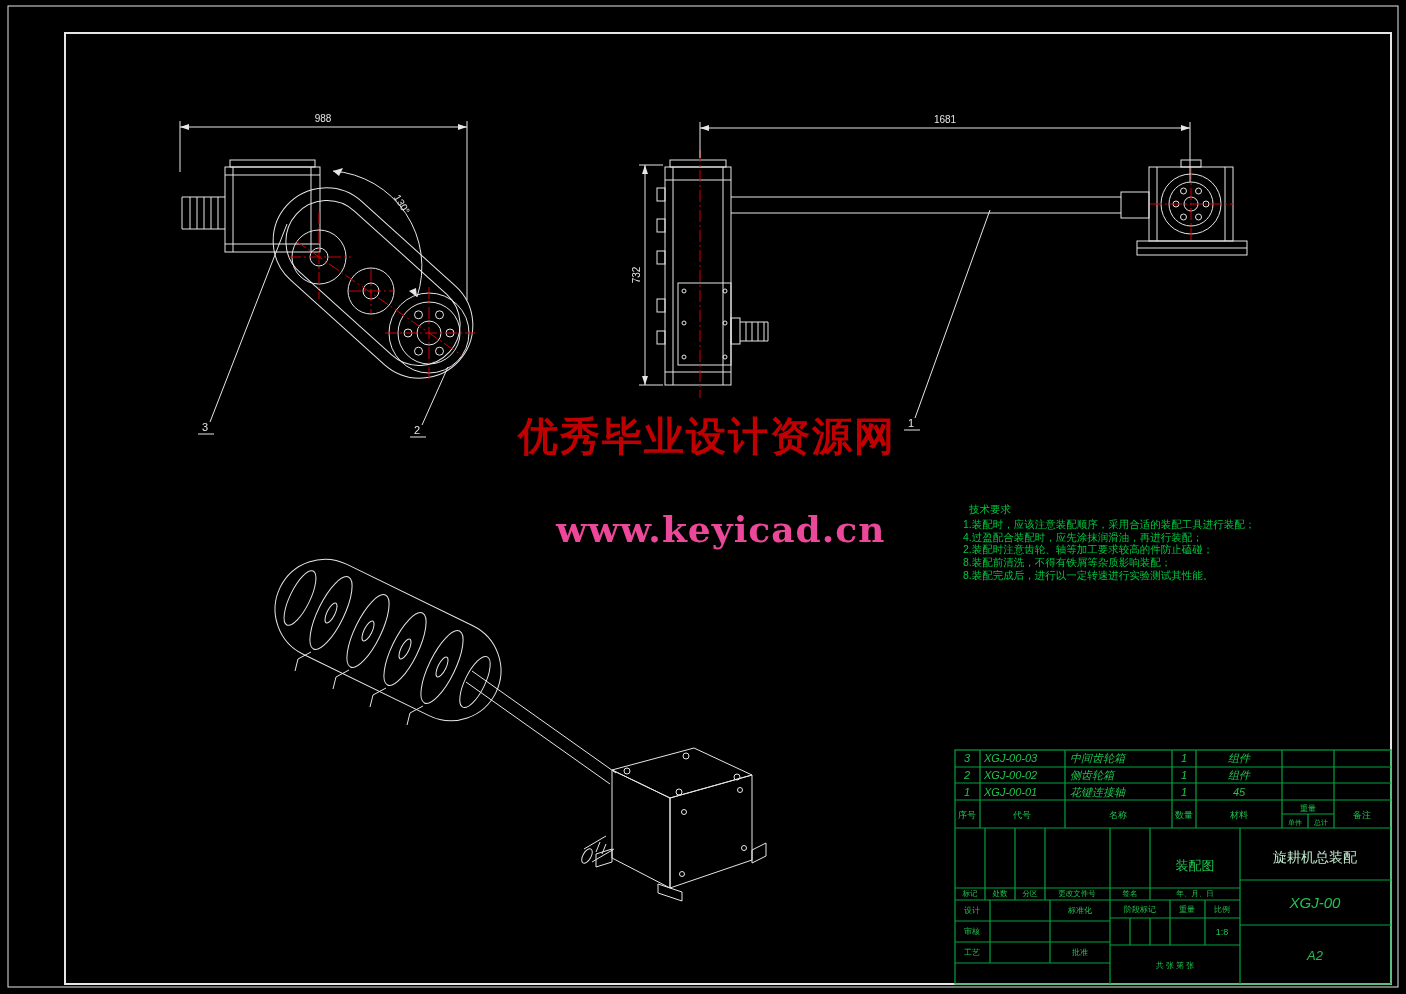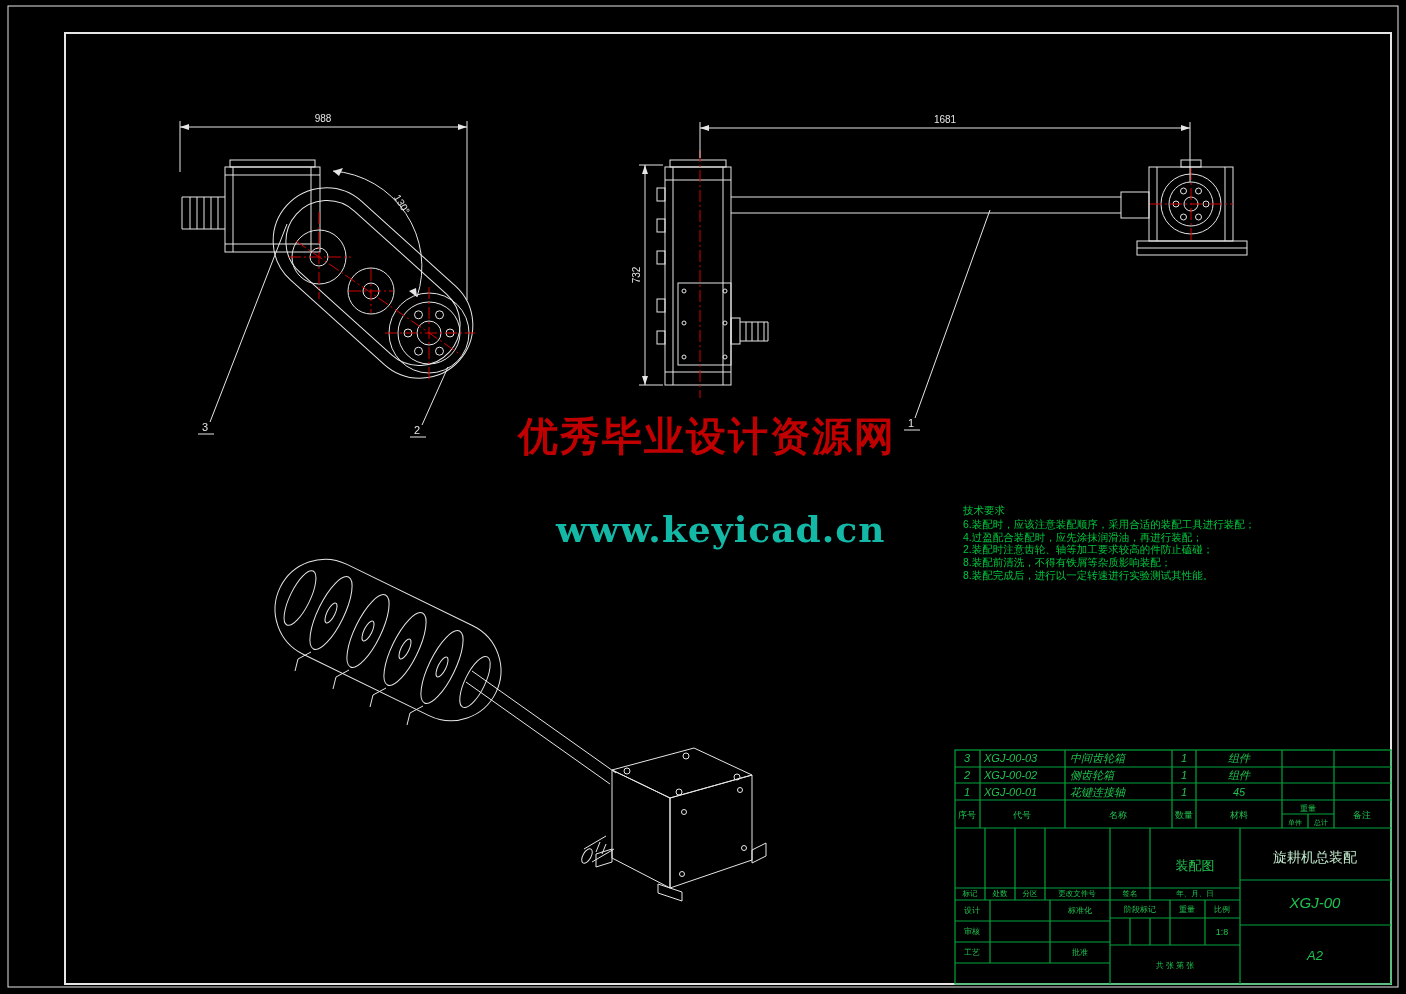--- a/index.html
+++ b/index.html
@@ -11,27 +11,27 @@
   svg{position:absolute;left:0;top:0;}
   svg text{font-family:"Liberation Sans", sans-serif;}
   .watermark1{
     position:absolute;left:518px;top:409px;
     font-family:"DejaVu Serif", serif;font-weight:bold;
     font-size:40px;color:#c00000;letter-spacing:2px;white-space:nowrap;
   }
   .watermark2{
     position:absolute;left:556px;top:508px;
     font-family:"DejaVu Serif", serif;font-weight:bold;
-    font-size:36px;color:#14b8a6;letter-spacing:1px;white-space:nowrap;
+    font-size:36px;color:#ec4899;letter-spacing:1px;white-space:nowrap;
   }
   .tech{
     position:absolute;left:963px;top:504px;width:345px;
     color:#00c83e;font-size:10.5px;line-height:12.8px;white-space:nowrap;
   }
-  .tech .t-title{margin-left:0;margin-bottom:1px;}
+  .tech .t-title{margin-left:6px;margin-bottom:1px;font-family:Liberation Serif, serif;}
 </style>
 </head>
 <body>
 
 <svg width="1406" height="994" viewBox="0 0 1406 994">
 
   <g fill="none" stroke="#e6e6e6">
     <rect x="8" y="6" width="1390" height="981" stroke-width="1"></rect>
     <rect x="65" y="33" width="1326" height="951" stroke-width="2"></rect>
   </g>
@@ -300,18 +300,18 @@
     <text x="1315" y="908" font-size="15" font-style="italic" text-anchor="middle">XGJ-00</text>
     <text x="1315" y="960" font-size="13" font-style="italic" text-anchor="middle">A2</text>
   </g>
 </svg>
 
 <div class="watermark1">优秀毕业设计资源网</div>
 <div class="watermark2">www.keyicad.cn</div>
 
 <div class="tech">
   <div class="t-title">技术要求</div>
-  <div>6.装配时，应该注意装配顺序，采用合适的装配工具进行装配；</div>
+  <div>1.装配时，应该注意装配顺序，采用合适的装配工具进行装配；</div>
   <div>4.过盈配合装配时，应先涂抹润滑油，再进行装配；</div>
   <div>2.装配时注意齿轮、轴等加工要求较高的件防止磕碰；</div>
   <div>8.装配前清洗，不得有铁屑等杂质影响装配；</div>
   <div>8.装配完成后，进行以一定转速进行实验测试其性能。</div>
 </div>
 
 </body></html>

